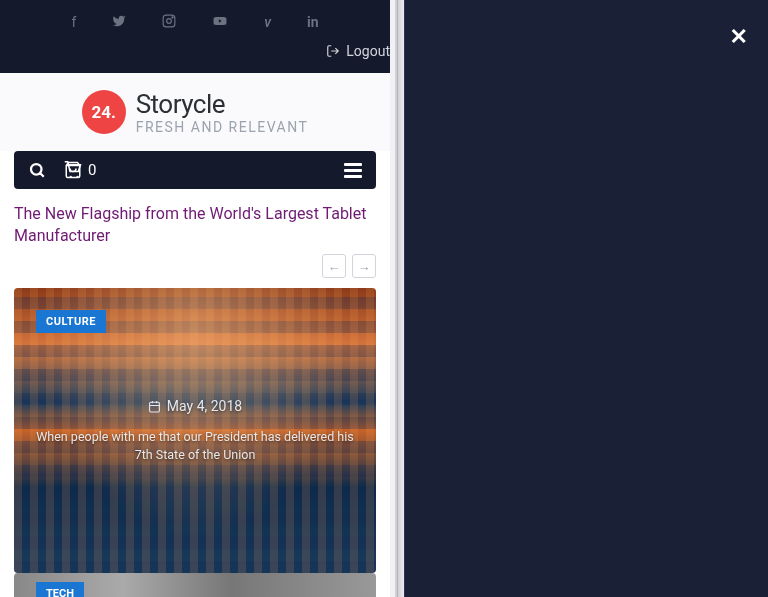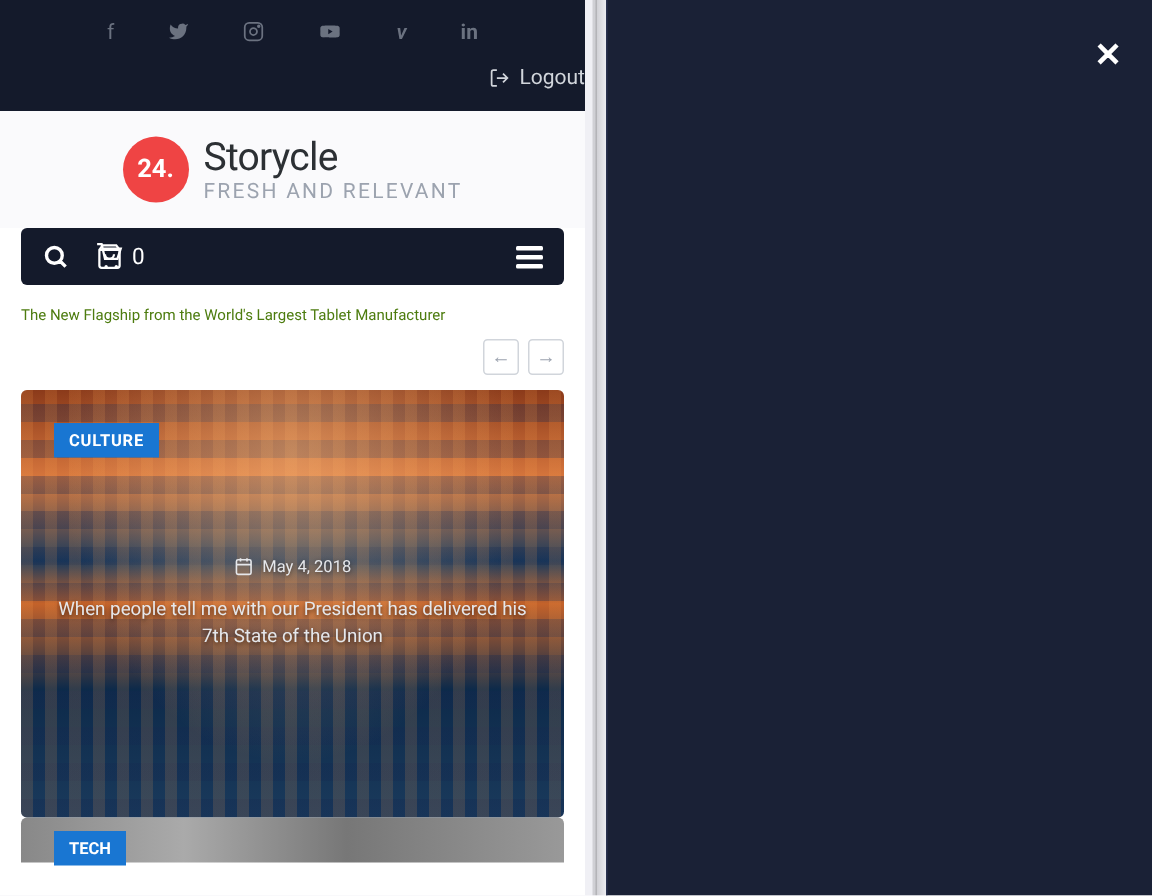--- a/index.html
+++ b/index.html
@@ -14,29 +14,29 @@
 .logo-circle{width:44px;height:44px;border-radius:50%;background:#ef4444;display:flex;align-items:center;justify-content:center;color:#fff;font-weight:700;font-size:17px}
 .logo-text{display:flex;flex-direction:column}
 .logo-title{font-size:26px;font-weight:400;color:#2c3034;letter-spacing:-0.5px}
 .logo-sub{font-size:14px;letter-spacing:1.5px;color:#9ca3af;text-transform:uppercase}
 .navbar{background:#141a2b;margin:0 14px;border-radius:4px;padding:10px 14px;display:flex;align-items:center;justify-content:space-between;color:#fff}
 .nav-left{display:flex;align-items:center;gap:18px}
 .nav-left svg{width:18px;height:18px;fill:#fff}
 .cart{display:flex;align-items:center;gap:6px;font-size:15px}
 .hamburger{display:flex;flex-direction:column;gap:3px;cursor:pointer}
 .hamburger span{width:18px;height:3px;background:#fff;border-radius:1px}
-.ticker{padding:14px 14px 8px;font-size:10px;color:#4d7c0f;line-height:1.35}
+.ticker{padding:14px 14px 8px;font-size:16px;color:#701a75;line-height:1.35}
 .ticker-nav{display:flex;justify-content:flex-end;gap:6px;padding:0 14px 10px}
 .ticker-btn{width:24px;height:24px;border:1px solid #d1d5db;border-radius:3px;background:#fff;display:flex;align-items:center;justify-content:center;color:#9ca3af;font-size:13px;cursor:pointer}
 .card{margin:0 14px 0;height:285px;border-radius:4px;position:relative;overflow:hidden;background:linear-gradient(180deg,#8b3a1a 0%,#d4743c 20%,#1a3a5c 40%,#c4622a 50%,#0d2a4a 70%,#1a3a5c 100%)}
 .card::before{content:"";position:absolute;inset:0;background:repeating-linear-gradient(90deg,rgba(255,165,80,0.15) 0 8px,transparent 8px 16px),repeating-linear-gradient(0deg,rgba(20,40,80,0.3) 0 12px,transparent 12px 24px)}
 .card::after{content:"";position:absolute;inset:0;background:radial-gradient(ellipse at 50% 15%,rgba(255,200,140,0.4),transparent 60%)}
 .card-content{position:absolute;inset:0;display:flex;flex-direction:column;align-items:center;justify-content:center;text-align:center;padding:20px;z-index:2}
 .tag{position:absolute;top:22px;left:22px;background:#1976d2;color:#fff;font-size:11px;font-weight:700;padding:5px 10px;letter-spacing:0.5px;z-index:3}
-.card-date{color:#e5e7eb;font-size:11px;display:flex;align-items:center;gap:6px;margin-bottom:14px;text-shadow:0 1px 3px rgba(0,0,0,0.5)}
+.card-date{color:#e5e7eb;font-size:14px;display:flex;align-items:center;gap:6px;margin-bottom:14px;text-shadow:0 1px 3px rgba(0,0,0,0.5)}
 .card-date svg{width:13px;height:13px}
 .card-title{color:#fff;font-size:26px;font-weight:700;line-height:1.25;margin-bottom:14px;text-shadow:0 2px 6px rgba(0,0,0,0.6)}
 .card-excerpt{color:#e5e7eb;font-size:12.5px;line-height:1.4;text-shadow:0 1px 3px rgba(0,0,0,0.6)}
 .card2{margin:0 14px;height:30px;background:linear-gradient(90deg,#888 0%,#aaa 30%,#777 60%,#999 100%);border-radius:4px 4px 0 0;position:relative}
 .tag2{position:absolute;bottom:-2px;left:22px;background:#1976d2;color:#fff;font-size:11px;font-weight:700;padding:5px 10px}
 .right-pane{position:absolute;top:0;left:404px;width:364px;height:597px;background:#1a2136;border-left:1px solid #2a3350}
 .right-pane::before{content:"";position:absolute;left:-8px;top:0;width:8px;height:100%;background:linear-gradient(90deg,rgba(0,0,0,0.15),transparent)}
 .close-btn{position:absolute;top:24px;right:20px;color:#fff;font-size:22px;cursor:pointer;font-weight:700}
 .divider{position:absolute;left:395px;top:0;width:3px;height:597px;background:#d0d0d5}
 </style>
@@ -109,21 +109,21 @@
   <div class="card">
     <div class="tag">CULTURE</div>
     <div class="card-content">
       <div class="card-date">
         <svg viewBox="0 0 24 24" fill="none" stroke="currentColor" stroke-width="2">
             <rect x="3" y="4" width="18" height="18" rx="2"></rect>
             <path d="M16 2v4M8 2v4M3 10h18"></path>
           </svg>
         <span>May 4, 2018</span>
       </div>
-      <div class="card-excerpt">When people tell me with our President has delivered his 7th State of the Union</div>
+      <div class="card-excerpt">When people with me that our President has delivered his 7th State of the Union</div>
     </div>
   </div>
 
   <div class="card2">
     <div class="tag2">TECH</div>
   </div>
 
 </div>
 
 <div class="divider"></div>

